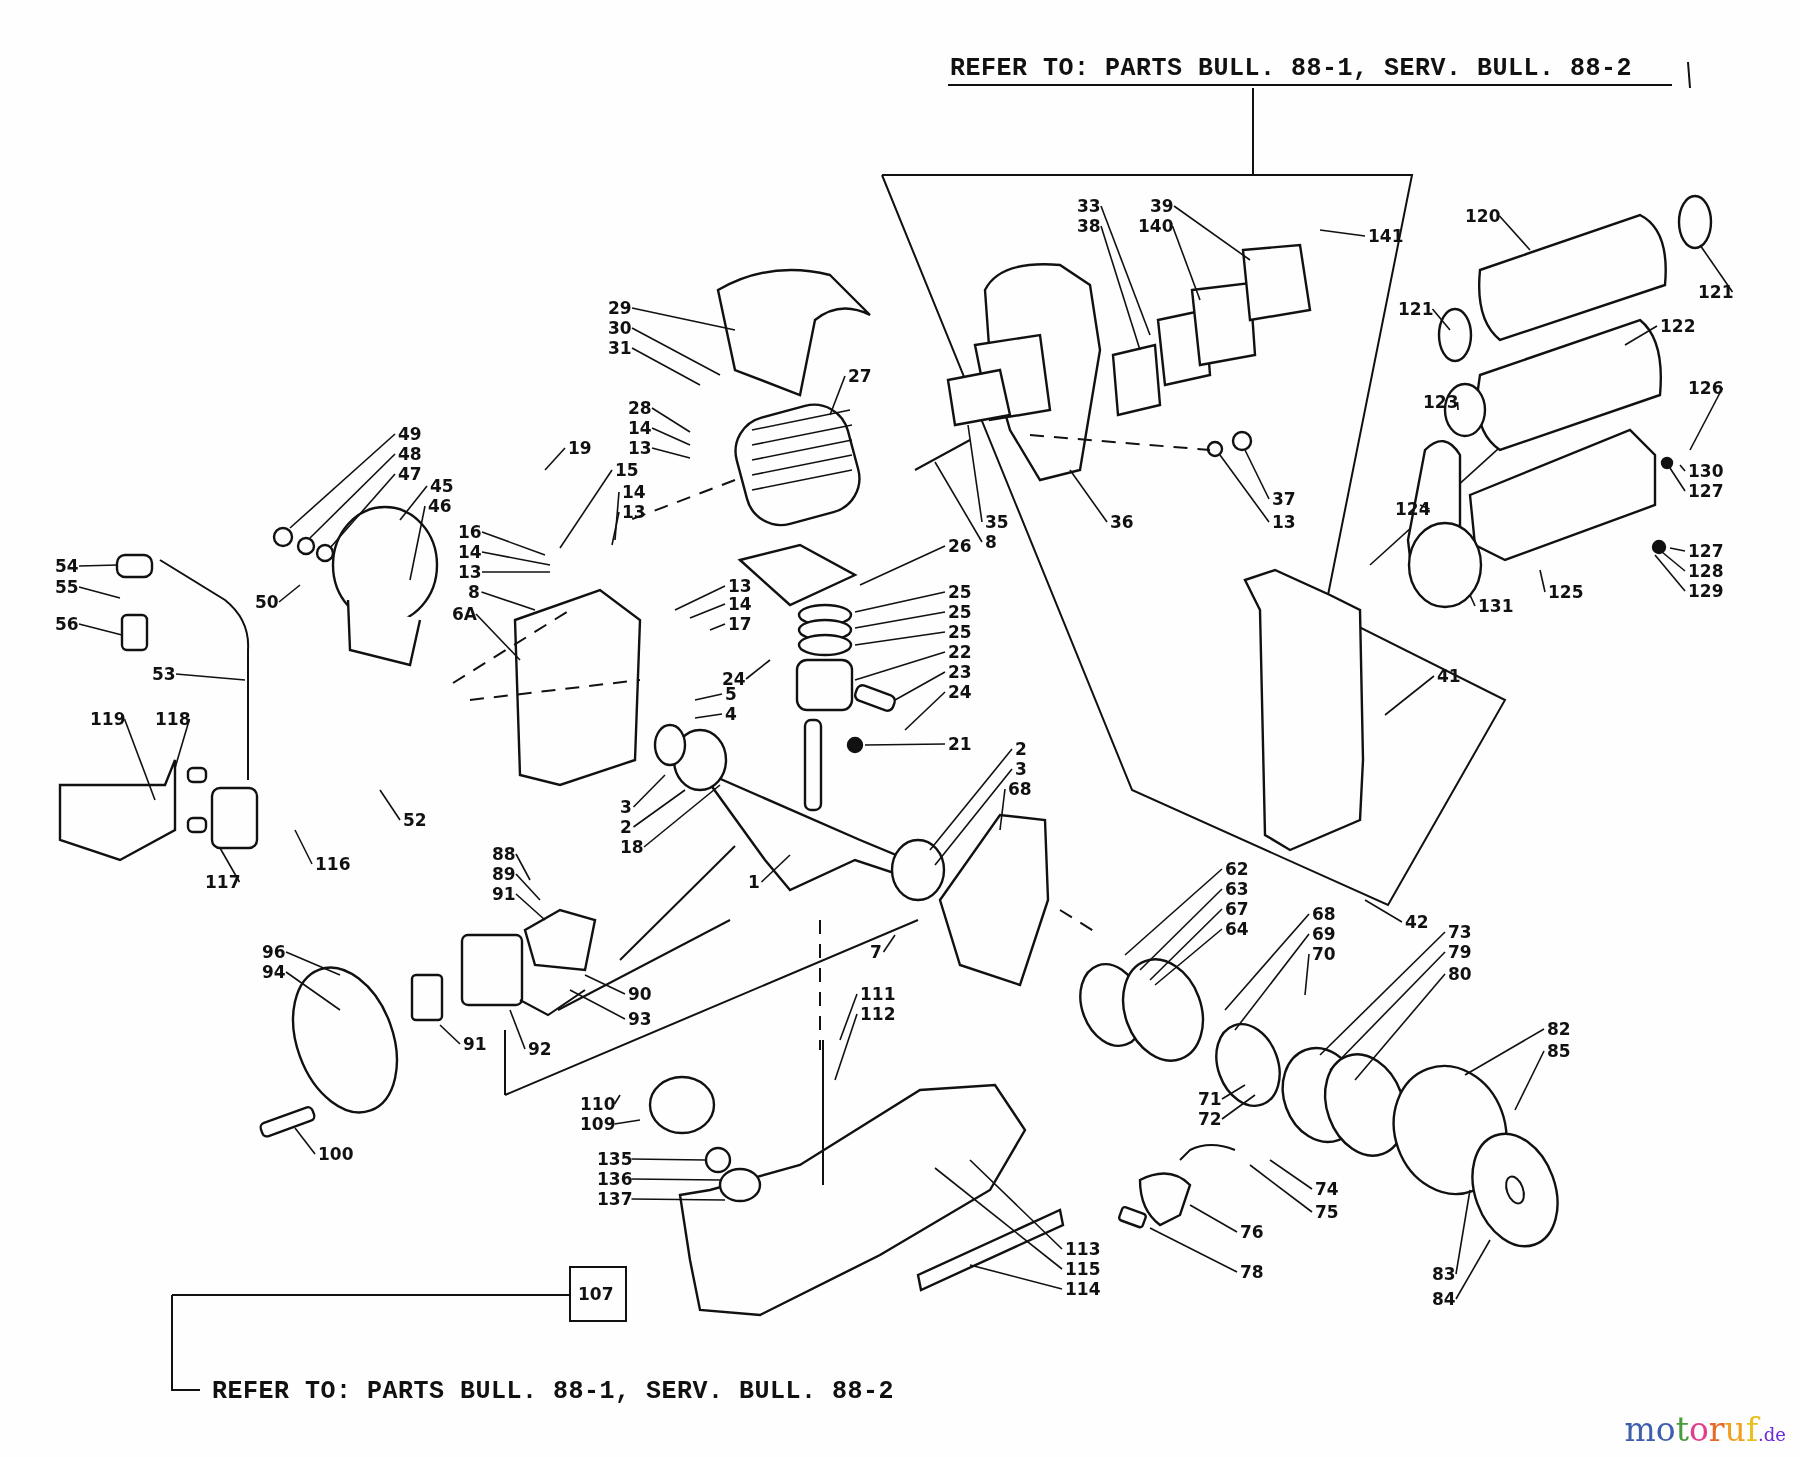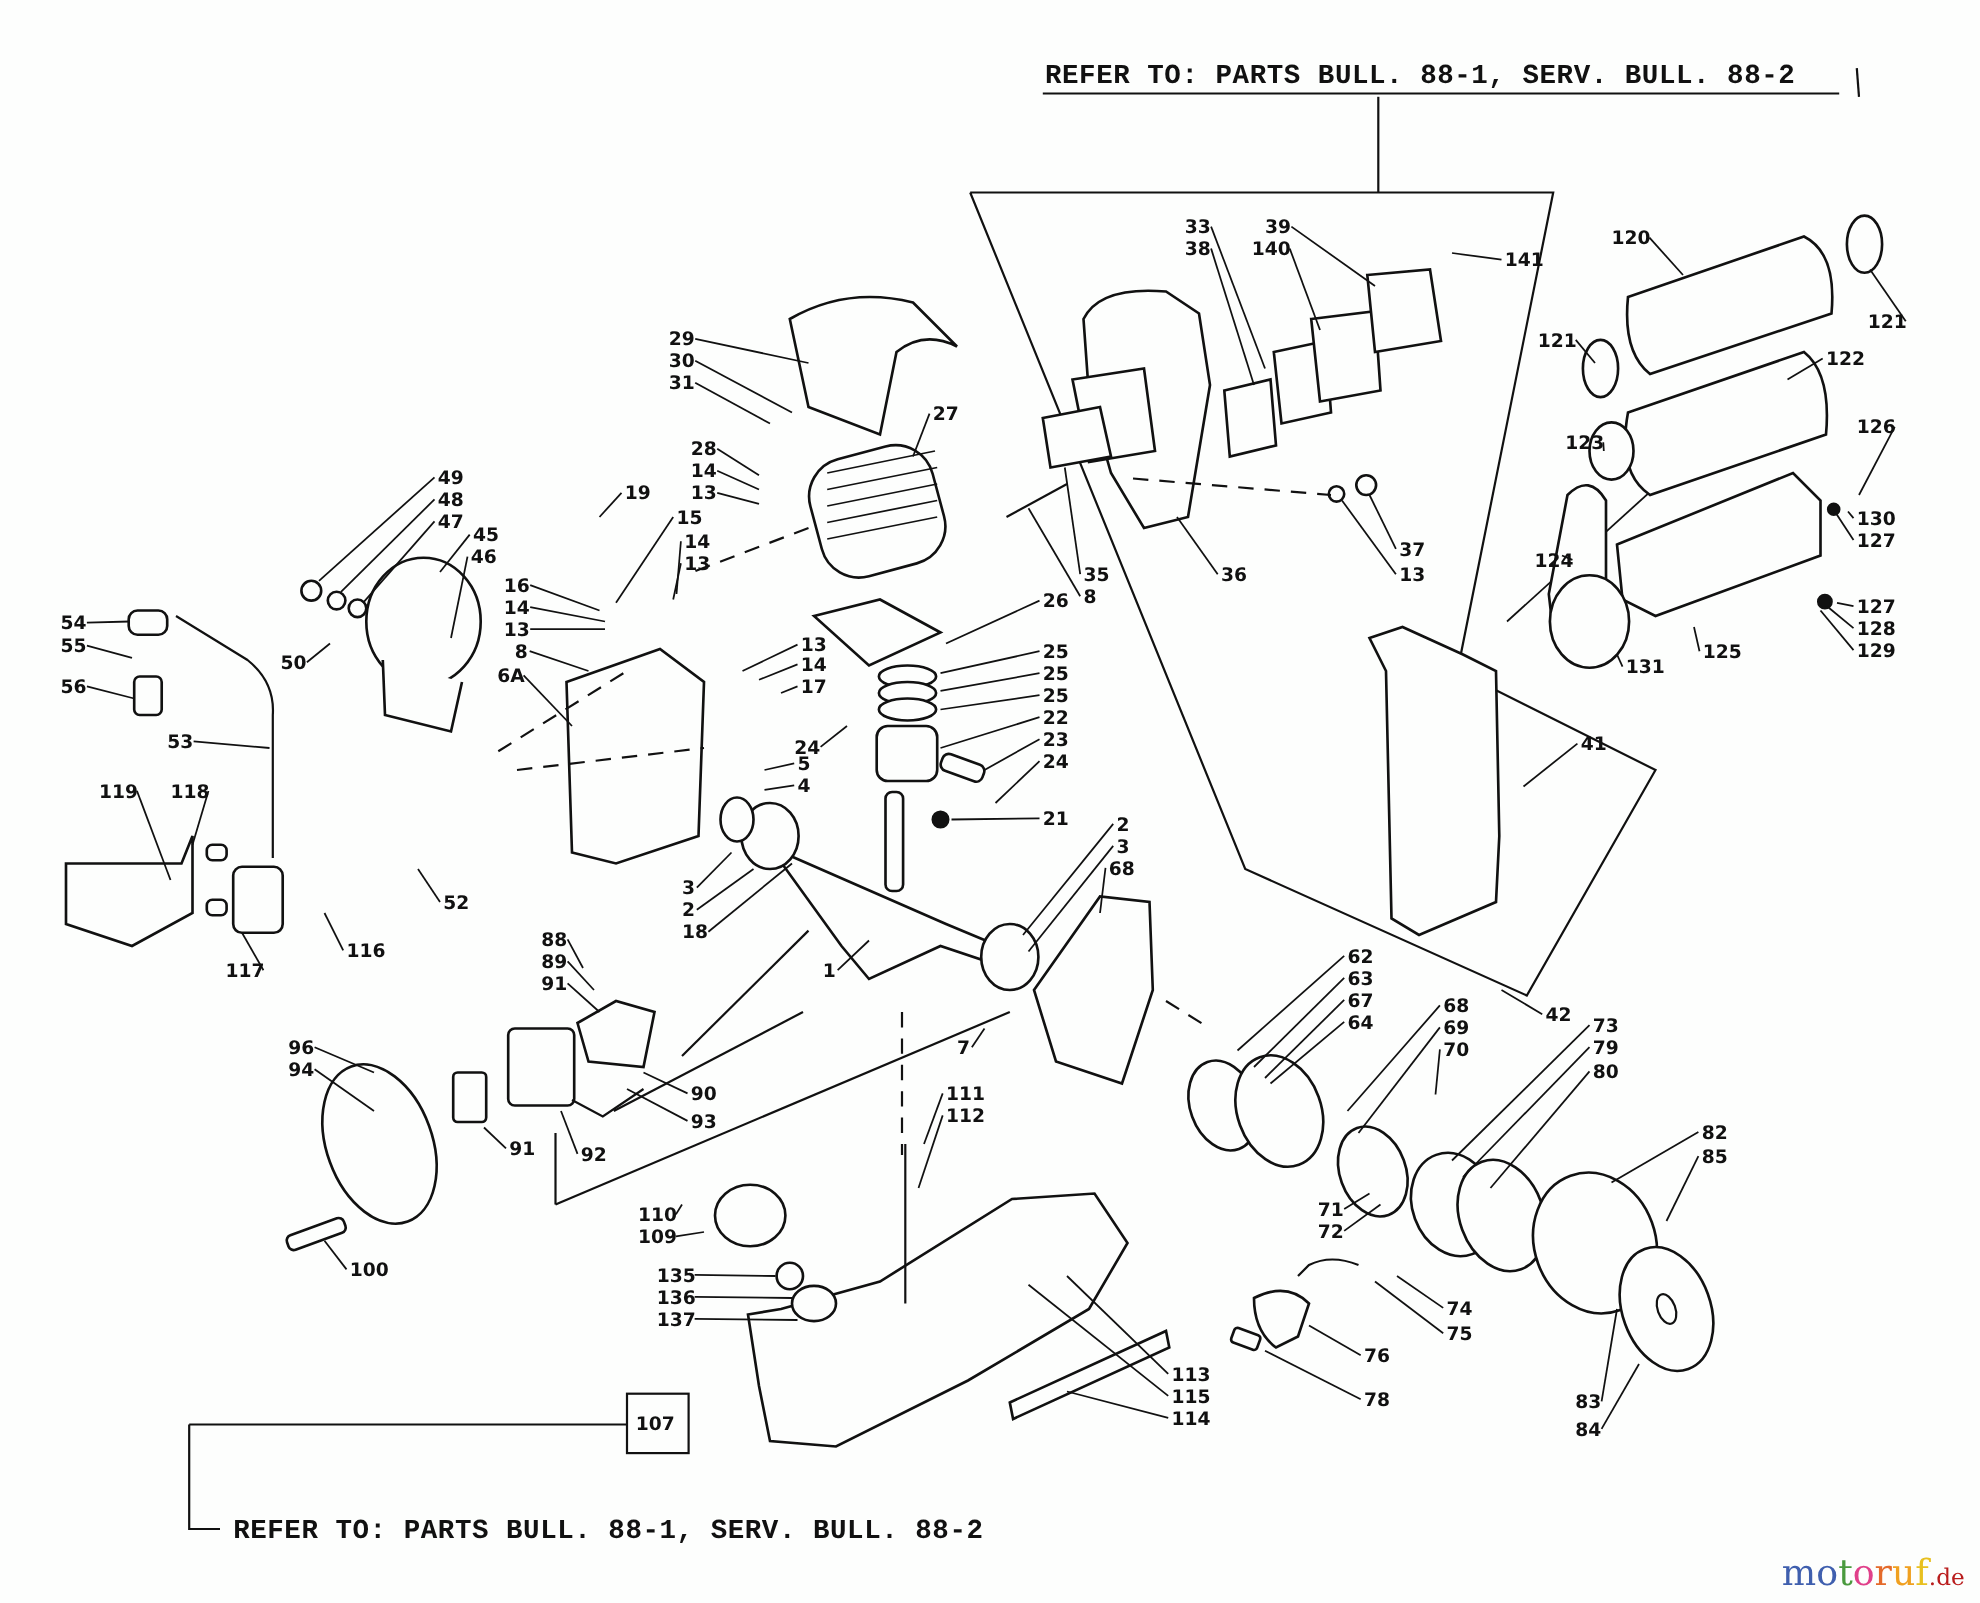--- a/index.html
+++ b/index.html
@@ -7,21 +7,21 @@
   #diagram{position:absolute;left:0;top:0;width:1800px;height:1457px;}
   .lbl{font-family:"DejaVu Sans",sans-serif;font-size:17px;font-weight:bold;fill:#111;}
   .ref{font-family:"Liberation Mono","DejaVu Sans Mono",monospace;font-size:25px;font-weight:bold;fill:#111;letter-spacing:0.5px;}
   .ln{stroke:#111;stroke-width:2;fill:none;}
   .thin{stroke:#111;stroke-width:1.6;fill:none;}
   .dash{stroke:#111;stroke-width:2;fill:none;stroke-dasharray:14 10;}
   .part{stroke:#111;stroke-width:2.4;fill:#fdfefd;}
   .partd{stroke:#111;stroke-width:2.4;fill:#111;}
   .brand{position:absolute;right:14px;bottom:8px;font-family:"DejaVu Serif",serif;font-size:33px;}
   .brand span{display:inline-block;}
-  .brand .tld{font-size:21px;color:#b91c1c;}
+  .brand .tld{font-size:18px;color:#6d28d9;}
 </style>
 </head>
 <body>
 
 <svg id="diagram" viewBox="0 0 1800 1457" xmlns="http://www.w3.org/2000/svg">
 
   <text class="ref" x="950" y="75">REFER TO: PARTS BULL. 88-1, SERV. BULL. 88-2</text>
   <line class="ln" x1="948" y1="85" x2="1672" y2="85"></line>
   <line class="ln" x1="1688" y1="62" x2="1690" y2="88"></line>
   <line class="ln" x1="1253" y1="88" x2="1253" y2="175"></line>

